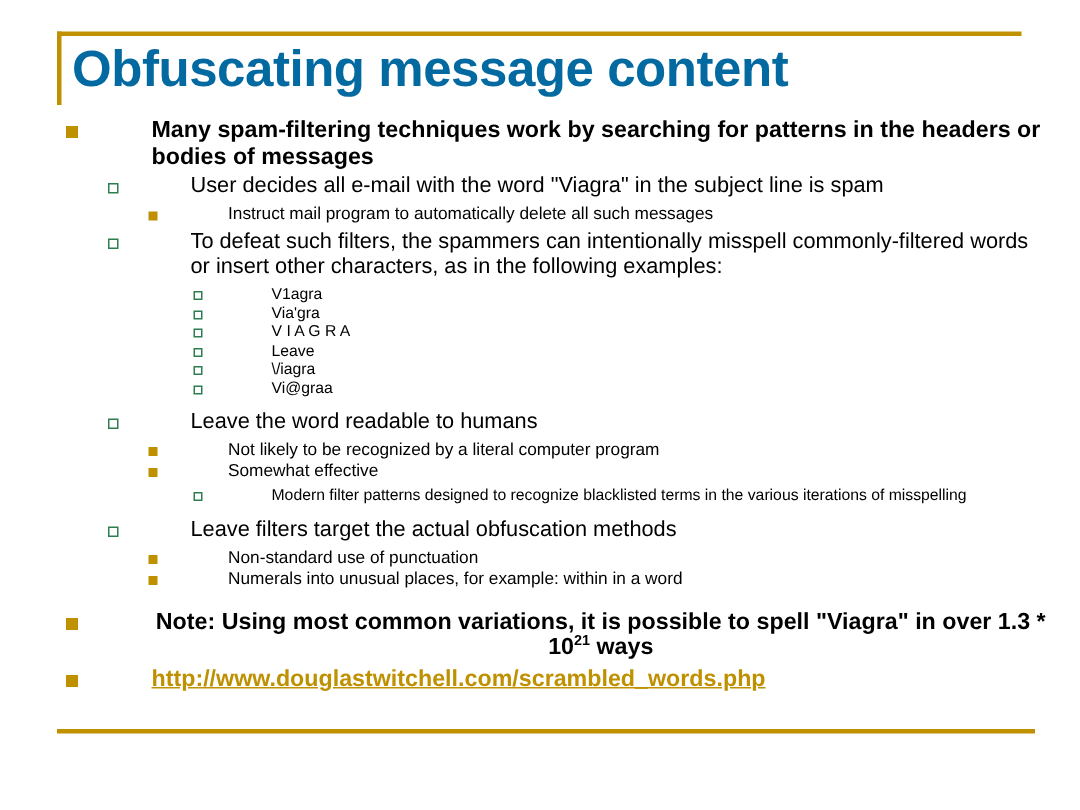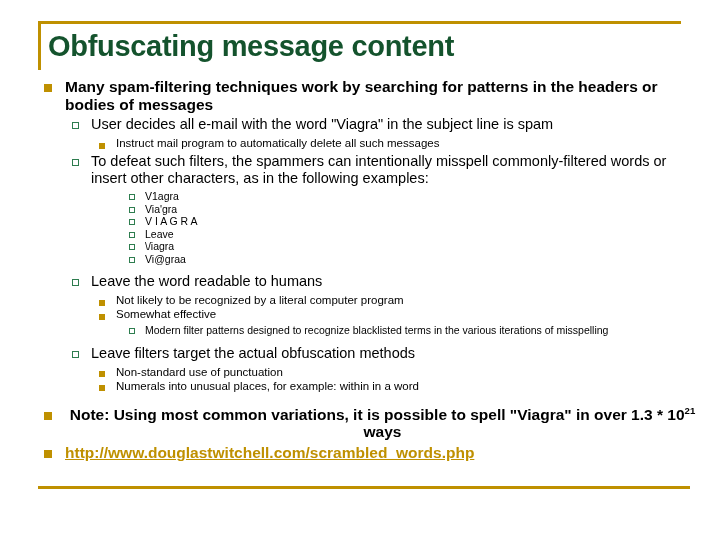--- a/index.html
+++ b/index.html
@@ -48,39 +48,40 @@
     height: 3px;
     background: #BF9000;
   }
 
   
   .title {
     position: absolute;
     left: 48px;
     top: 26px;
     width: 640px;
-    color: #14532d;
-    font-size: 29px;
+    color: #0369a1;
+    font-size: 34px;
     font-weight: bold;
     line-height: 40px;
     letter-spacing: -0.3px;
     white-space: nowrap;
   }
 
   
   .body {
     position: absolute;
     left: 34px;
     top: 78px;
     width: 666px;
   }
 
   .row {
     display: flex;
     align-items: flex-start;
+    gap: 36px;
   }
 
   .bullet {
     flex: 0 0 auto;
     display: inline-block;
   }
 
   .txt {
     flex: 1 1 auto;
     color: #000000;
@@ -112,21 +113,21 @@
     margin-right: 12px;
     margin-left: 38px;
   }
   .lvl2 .txt {
     font-size: 14.5px;
     font-weight: normal;
     line-height: 17px;
   }
 
   
-  .lvl3 { margin-bottom: 0px; align-items: center; }
+  .lvl3 { margin-bottom: 0px; }
   .lvl3 .bullet {
     width: 6px; height: 6px;
     background: #BF9000;
     margin-top: 5px;
     margin-right: 11px;
     margin-left: 65px;
   }
   .lvl3 .txt {
     font-size: 11.5px;
     font-weight: normal;

